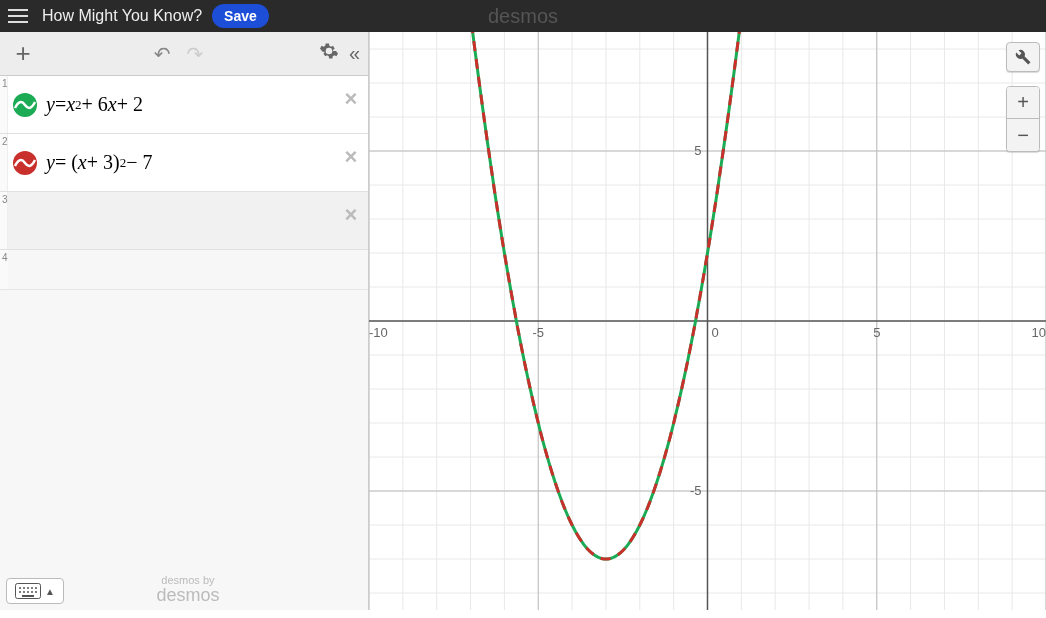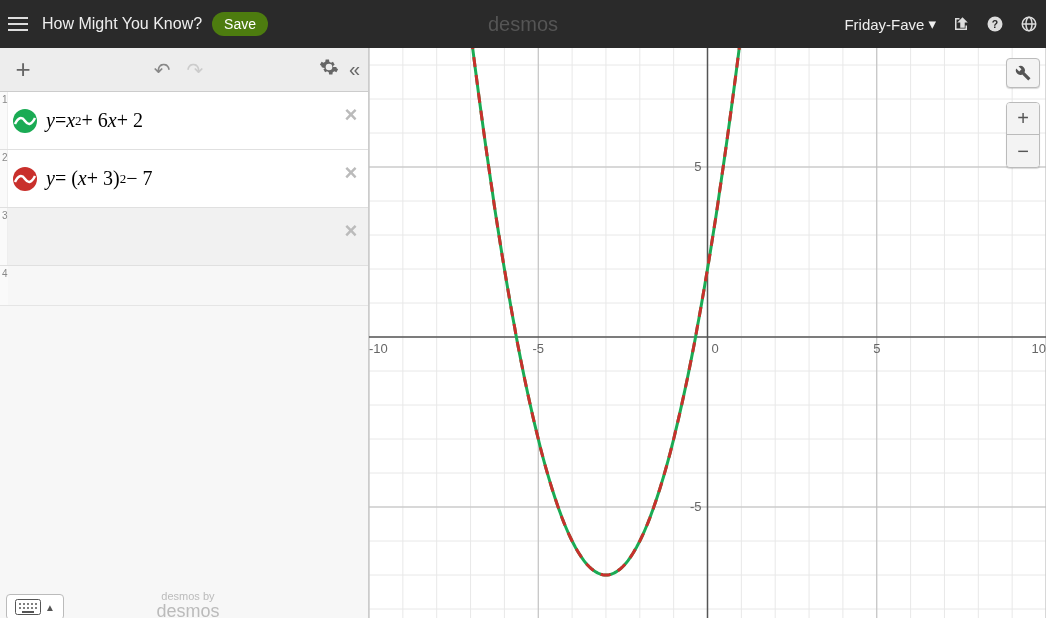--- a/index.html
+++ b/index.html
@@ -1,24 +1,24 @@
 <!DOCTYPE html>
 <html><head>
 <meta charset="utf-8">
 <style>
   * { box-sizing: border-box; margin: 0; padding: 0; }
   html, body { width: 1046px; height: 618px; font-family: Arial, Helvetica, sans-serif; overflow: hidden; }
   .header {
-    height: 48px; background:#2a2a2a; color:#fff; display:flex; align-items:center;
+    height: 32px; background:#2a2a2a; color:#fff; display:flex; align-items:center;
     padding: 0 8px; gap:10px; position:relative;
   }
   .hamburger { width:24px; height:24px; display:flex; flex-direction:column; justify-content:center; gap:4px; cursor:pointer;}
   .hamburger div { height:2px; background:#ddd; width:20px; }
   .title { font-size:16px; color:#eee; }
-  .save-btn { background:#4d7c0f; border:none; color:#fff; padding:4px 12px; border-radius:12px; font-size:14px; font-weight:normal; cursor:pointer;}
+  .save-btn { background:#1d4ed8; border:none; color:#fff; padding:4px 12px; border-radius:12px; font-size:14px; font-weight:bold; cursor:pointer;}
   .center-logo { position:absolute; left:50%; transform:translateX(-50%); font-size:20px; color:#555; letter-spacing:0px; font-weight:400;}
   .header-right { margin-left:auto; display:flex; align-items:center; gap:16px; }
   .user-label { font-size:15px; color:#eee; display:flex; align-items:center; gap:4px; cursor:pointer;}
   .hicon { width:18px; height:18px; fill:#ddd; cursor:pointer; display:inline-flex; align-items:center; justify-content:center;}
   .main { display:flex; height:578px; }
   .sidebar { width:369px; border-right:1px solid #ccc; display:flex; flex-direction:column; background:#f7f7f7; position:relative;}
   .side-toolbar {
     height:44px; background:#ededed; border-bottom:1px solid #ccc;
     display:flex; align-items:center; padding:0 8px;
   }
@@ -62,44 +62,20 @@
 
 <div class="header">
   <div class="hamburger">
       <div></div>
       <div></div>
       <div></div>
     </div>
   <div class="title">How Might You Know?</div>
   <button class="save-btn">Save</button>
   <div class="center-logo">desmos</div>
-  <div class="header-right">
-    <div class="user-label">
-      <span>Friday-Fave</span>
-      <span>▾</span>
-    </div>
-    <span class="hicon">
-      <svg viewBox="0 0 24 24">
-          <path fill="#ddd" d="M14 3l7 7h-4v7h-6v-7H7l7-7zM4 4h6v2H6v12h12v-4h2v6H4V4z"></path>
-        </svg>
-    </span>
-    <span class="hicon">
-      <svg viewBox="0 0 24 24">
-          <circle cx="12" cy="12" r="10" fill="#ddd"></circle>
-          <text x="12" y="17" font-size="14" text-anchor="middle" fill="#2a2a2a" font-weight="bold">?</text>
-        </svg>
-    </span>
-    <span class="hicon">
-      <svg viewBox="0 0 24 24">
-          <circle cx="12" cy="12" r="9" fill="none" stroke="#ddd" stroke-width="2"></circle>
-          <ellipse cx="12" cy="12" rx="4" ry="9" fill="none" stroke="#ddd" stroke-width="2"></ellipse>
-          <line x1="3" y1="12" x2="21" y2="12" stroke="#ddd" stroke-width="2"></line>
-        </svg>
-    </span>
-  </div>
 </div>
 
 <div class="main">
   <div class="sidebar">
     <div class="side-toolbar">
       <div class="plus-btn">+</div>
       <div class="undo-redo">
         <span>↶</span>
         <span class="disabled">↷</span>
       </div>

